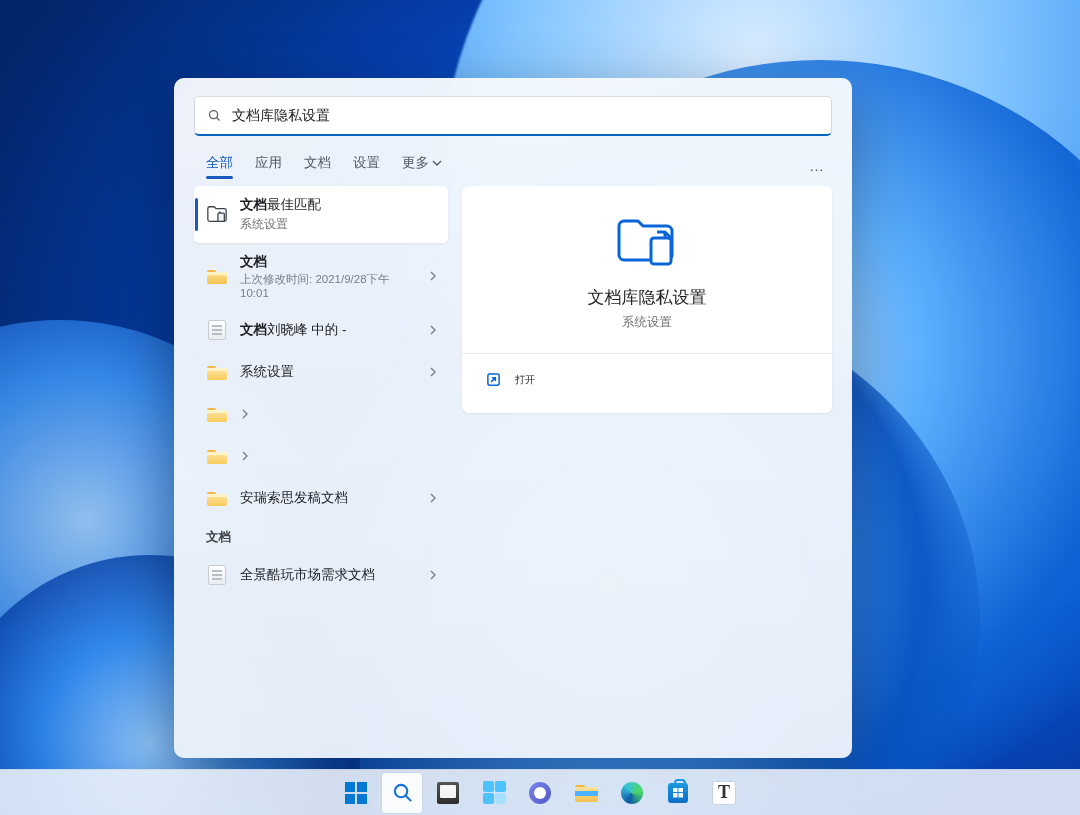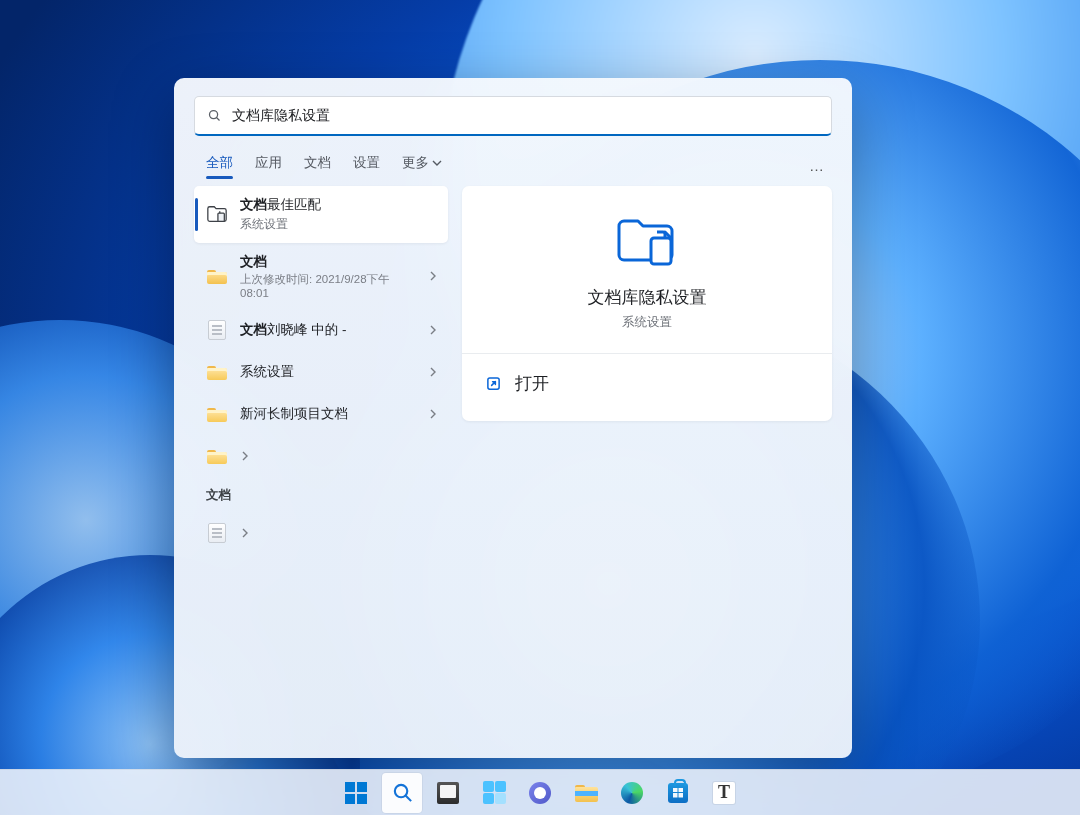--- a/index.html
+++ b/index.html
@@ -77,21 +77,21 @@
 
   .card {
     background:#fff; border-radius:7px; padding:28px 20px 18px 20px;
     box-shadow: 0 1px 3px rgba(0,0,0,0.06);
   }
   .card .bigicon { display:flex; justify-content:center; margin-bottom:16px; }
   .card .bigicon svg { width:64px; height:56px; color:#0a66d8; }
   .card h2 { font-size:17px; font-weight:400; text-align:center; color:#1d1f23; }
   .card .subtitle { font-size:12.5px; color:#6d7178; text-align:center; margin-top:5px; }
   .card hr { border:none; border-top:1px solid #e9ecef; margin:22px -20px 10px -20px; }
-  .card .action { display:flex; align-items:center; gap:14px; padding:8px 4px; font-size:17px; color:#1d1f23; cursor:pointer; border-radius:4px; }
+  .card .action { display:flex; align-items:center; gap:14px; padding:8px 4px; font-size:10px; color:#1d1f23; cursor:pointer; border-radius:4px; }
   .card .action svg { width:15px; height:15px; color:#0a66d8; }
 
   
   .folder-ico { width:20px; height:16px; position:relative; }
   .folder-ico::before { content:""; position:absolute; left:0; top:2px; width:9px; height:4px; background:#f0b84a; border-radius:2px 2px 0 0;}
   .folder-ico::after { content:""; position:absolute; left:0; top:4px; right:0; bottom:0; background:linear-gradient(#ffe29a,#f3c14e); border-radius:1px 2px 2px 2px; box-shadow:inset 0 3px 0 #fff3c8;}
   .folder-open::after { background:linear-gradient(#ffe6a6,#f7ca59); }
   .doc-ico { width:18px; height:20px; background:linear-gradient(#fff,#e9edf3); border:1px solid #c7ccd3; border-radius:2px; position:relative; }
   .doc-ico::before{content:""; position:absolute; left:3px; right:3px; top:4px; height:2px; background:#b9bec6; box-shadow:0 4px 0 #b9bec6, 0 8px 0 #b9bec6;}
 
@@ -177,21 +177,21 @@
           <div class="sub">系统设置</div>
         </div>
       </div>
 
       <div class="result">
         <div class="iconwrap">
             <div class="folder-ico"></div>
           </div>
         <div class="txt">
           <div class="title"><b>文档</b></div>
-          <div class="sub2">上次修改时间: 2021/9/28下午08:01</div>
+          <div class="sub2">上次修改时间: 2021/9/28下午10:01</div>
         </div>
         <div class="chev"><svg viewBox="0 0 10 10" fill="none" stroke="currentColor" stroke-width="1.4">
               <path d="M3 1l4 4-4 4"></path>
             </svg></div>
       </div>
 
       <div id="folders-container">
           <div class="result">
             <div class="iconwrap">
               <div class="doc-ico"></div>
@@ -211,42 +211,53 @@
               <div class="title"><span>系统设置</span></div>
             </div>
             <div class="chev"><svg viewBox="0 0 10 10" fill="none" stroke="currentColor" stroke-width="1.4">
                 <path d="M3 1l4 4-4 4"></path>
               </svg></div>
           </div>
           <div class="result">
             <div class="iconwrap">
               <div class="folder-ico folder-open"></div>
             </div>
+            <div class="chev"><svg viewBox="0 0 10 10" fill="none" stroke="currentColor" stroke-width="1.4">
+                <path d="M3 1l4 4-4 4"></path>
+              </svg></div>
+          </div>
+          <div class="result">
+            <div class="iconwrap">
+              <div class="folder-ico folder-open"></div>
+            </div>
+            <div class="chev"><svg viewBox="0 0 10 10" fill="none" stroke="currentColor" stroke-width="1.4">
+                <path d="M3 1l4 4-4 4"></path>
+              </svg></div>
+          </div>
+          <div class="result">
+            <div class="iconwrap">
+              <div class="folder-ico folder-open"></div>
+            </div>
             <div class="txt">
-              <div class="title"><span>新河长制项目文档</span></div>
-            </div>
-            <div class="chev"><svg viewBox="0 0 10 10" fill="none" stroke="currentColor" stroke-width="1.4">
-                <path d="M3 1l4 4-4 4"></path>
-              </svg></div>
-          </div>
-          <div class="result">
-            <div class="iconwrap">
-              <div class="folder-ico folder-open"></div>
+              <div class="title"><span>安瑞索思发稿文档</span></div>
             </div>
             <div class="chev"><svg viewBox="0 0 10 10" fill="none" stroke="currentColor" stroke-width="1.4">
                 <path d="M3 1l4 4-4 4"></path>
               </svg></div>
           </div>
         </div>
 
       <div class="section-label">文档</div>
       <div id="docs-container">
           <div class="result">
             <div class="iconwrap">
               <div class="doc-ico"></div>
+            </div>
+            <div class="txt">
+              <div class="title"><span>全景酷玩市场需求文档</span></div>
             </div>
             <div class="chev"><svg viewBox="0 0 10 10" fill="none" stroke="currentColor" stroke-width="1.4">
                 <path d="M3 1l4 4-4 4"></path>
               </svg></div>
           </div>
         </div>
 
     </div>
 
     <div class="right">

